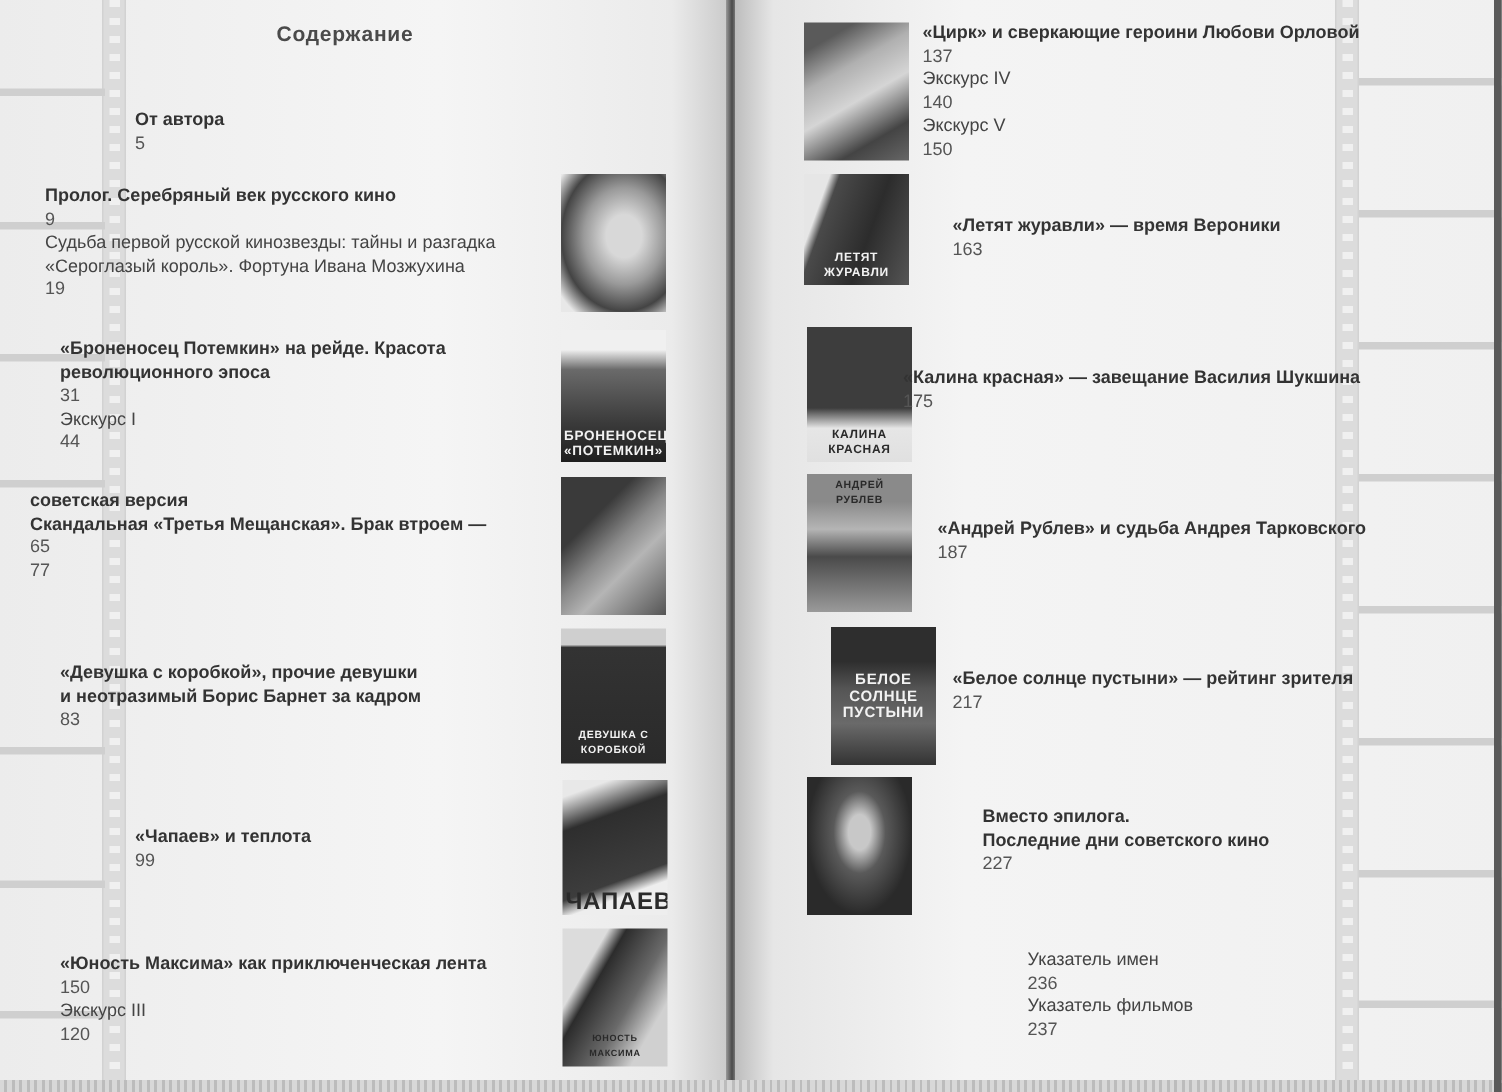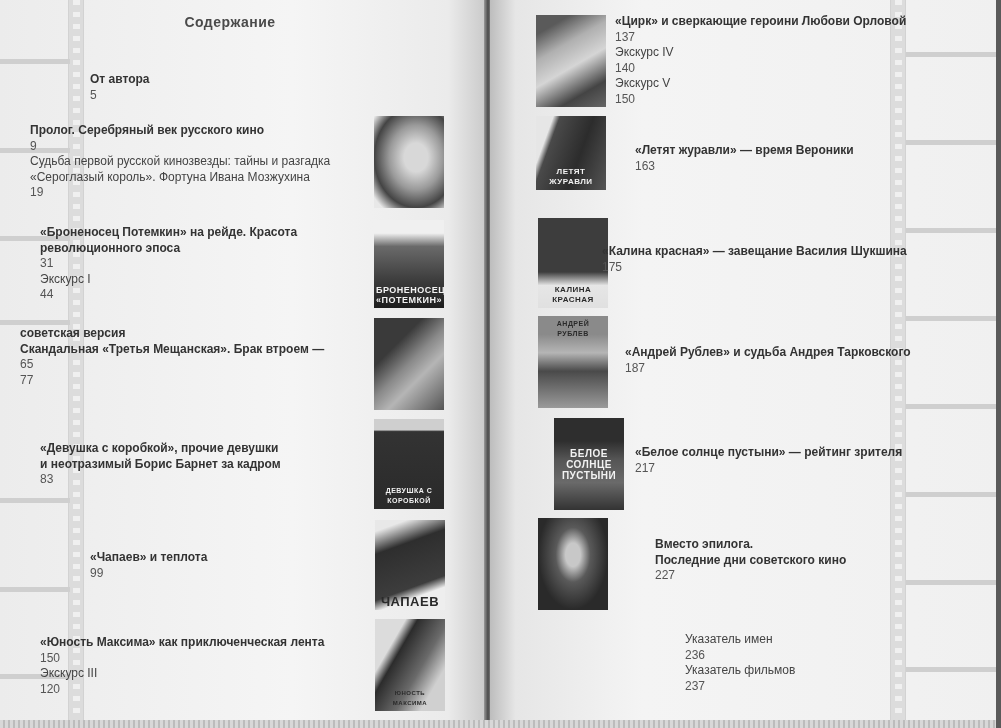--- a/index.html
+++ b/index.html
@@ -115,21 +115,21 @@
     <div class="thumb" style="left:374px; top:220px; height:88px; background:linear-gradient(180deg, #f0f0f0 0 15%, #6a6a6a 30%, #3b3b3b 70%, #1e1e1e 100%);">
       <div class="caption">БРОНЕНОСЕЦ «ПОТЕМКИН»</div>
     </div>
     <div class="thumb" style="left:374px; top:318px; height:92px; background:linear-gradient(135deg, #3a3a3a 0 30%, #8a8a8a 50%, #b5b5b5 65%, #555 100%);">
       <div class="caption"></div>
     </div>
     <div class="thumb" style="left:374px; top:419px; height:90px; background:linear-gradient(180deg, #cfcfcf 0 12%, #333 14%, #2a2a2a 100%);">
       <div class="caption" style="font-size:7px;">ДЕВУШКА С КОРОБКОЙ</div>
     </div>
     <div class="thumb" style="left:375px; top:520px; height:90px; background:linear-gradient(160deg, #e8e8e8 0 10%, #2e2e2e 30%, #3d3d3d 70%, #eeeeee 80%);">
-      <div class="caption dark" style="font-size:13px;text-align:center;">ЧАПАЕВ</div>
+      <div class="caption dark" style="font-size:16px;text-align:center;">ЧАПАЕВ</div>
     </div>
     <div class="thumb" style="left:375px; top:619px; height:92px; background:linear-gradient(120deg, #dcdcdc 0 25%, #2c2c2c 35%, #6a6a6a 60%, #d0d0d0 80%);">
       <div class="caption dark" style="font-size:6px;">ЮНОСТЬ МАКСИМА</div>
     </div>
   </div>
 
   <div class="gutter"></div>
 
   <div class="page page-right">
 

